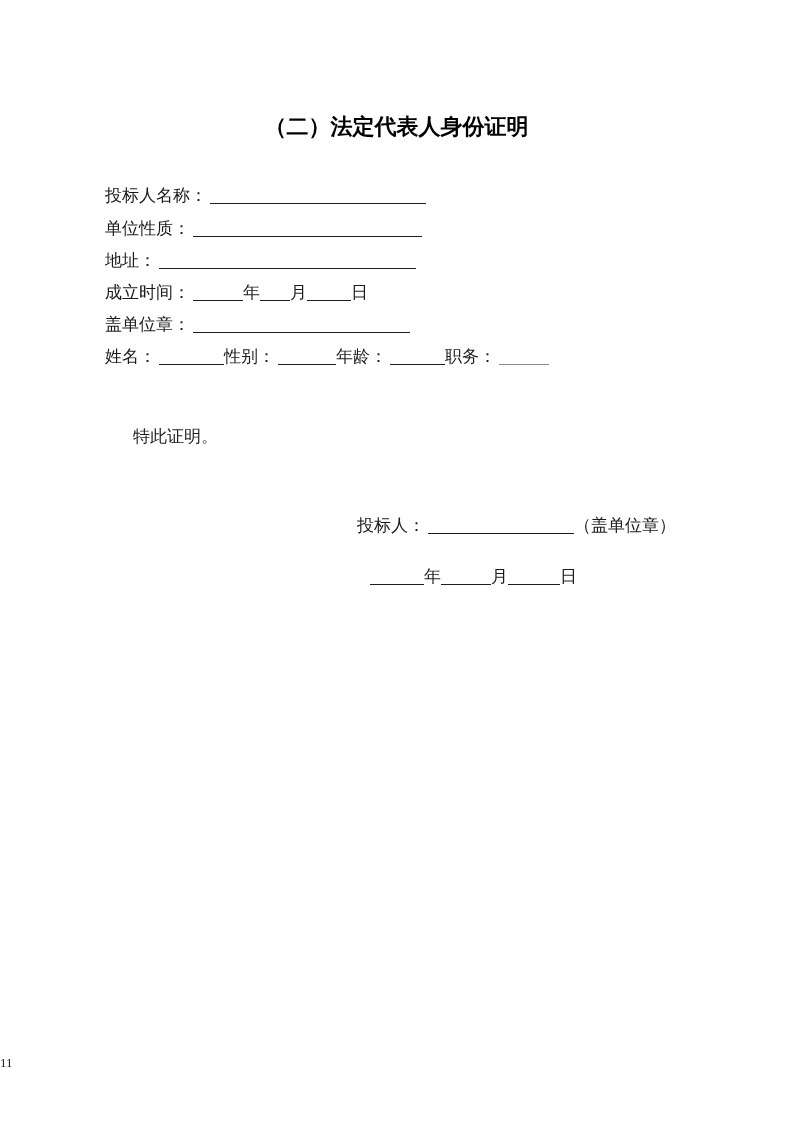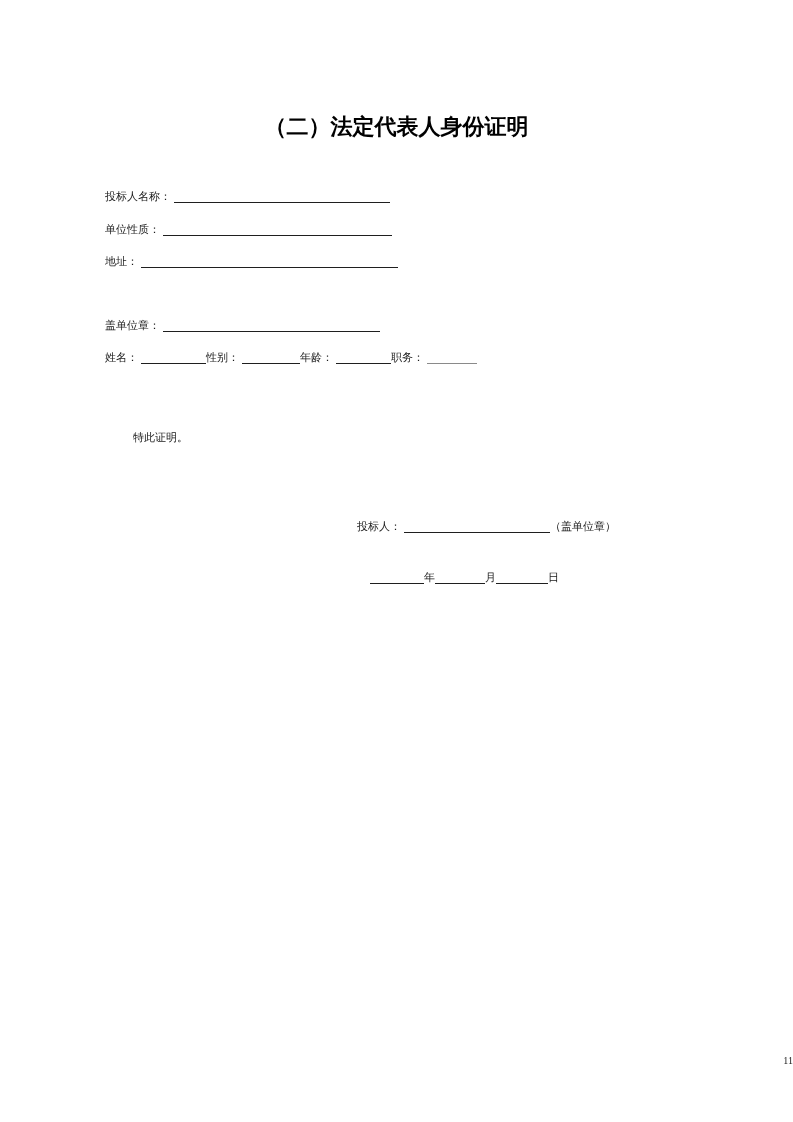--- a/index.html
+++ b/index.html
@@ -14,36 +14,36 @@
     overflow:hidden;
   }
   .title{
     position:absolute; top:96px; left:0; width:100%;
     text-align:center;
     font-size:22px; font-weight:bold;
     color:#000;
   }
   .row{
     position:absolute; left:105px;
-    font-size:11px; line-height:20px;
+    font-size:17px; line-height:20px;
     white-space:nowrap;
   }
   .lbl{ display:inline-block; }
   .blank{
     display:inline-block;
     border-bottom:1.3px solid #1f1f1f;
     height:16px;
     vertical-align:-3px;
     margin-left:3px;
   }
   .blank.nogap{ margin-left:0; }
   .blank.gray{ border-bottom-color:#8a8a8a; }
   .pagenum{
     position:absolute; top:1039px; left:0; width:100%;
-    text-align:right; font-size:10px; color:#222;
+    text-align:left; font-size:13px; color:#222;
   }
 </style>
 </head>
 <body>
 
 <div class="page">
 
   <div class="title">（二）法定代表人身份证明</div>
 
   <div class="row" style="top:170px">
@@ -51,20 +51,23 @@
   </div>
 
   <div class="row" style="top:203px">
     <span class="lbl">单位性质：</span><span class="blank" style="width:229px"></span>
   </div>
 
   <div class="row" style="top:235px">
     <span class="lbl">地址：</span><span class="blank" style="width:257px"></span>
   </div>
 
+  <div class="row" style="top:267px">
+    <span class="lbl">成立时间：</span><span class="blank" style="width:50px"></span><span class="lbl">年</span><span class="blank nogap" style="width:30px"></span><span class="lbl">月</span><span class="blank nogap" style="width:44px"></span><span class="lbl">日</span>
+  </div>
 
   <div class="row" style="top:299px">
     <span class="lbl">盖单位章：</span><span class="blank" style="width:217px"></span>
   </div>
 
   <div class="row" style="top:331px">
     <span class="lbl">姓名：</span><span class="blank" style="width:65px"></span><span class="lbl">性别：</span><span class="blank" style="width:58px"></span><span class="lbl">年龄：</span><span class="blank" style="width:55px"></span><span class="lbl">职务：</span><span class="blank gray" style="width:50px"></span>
   </div>
 
 

